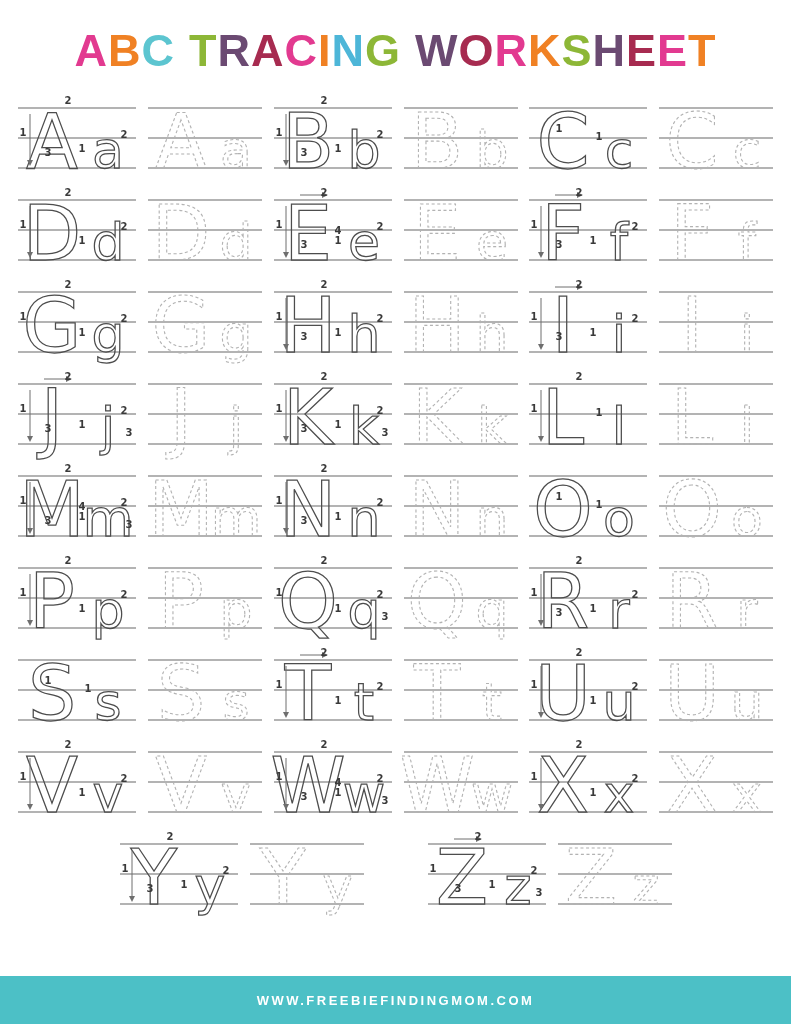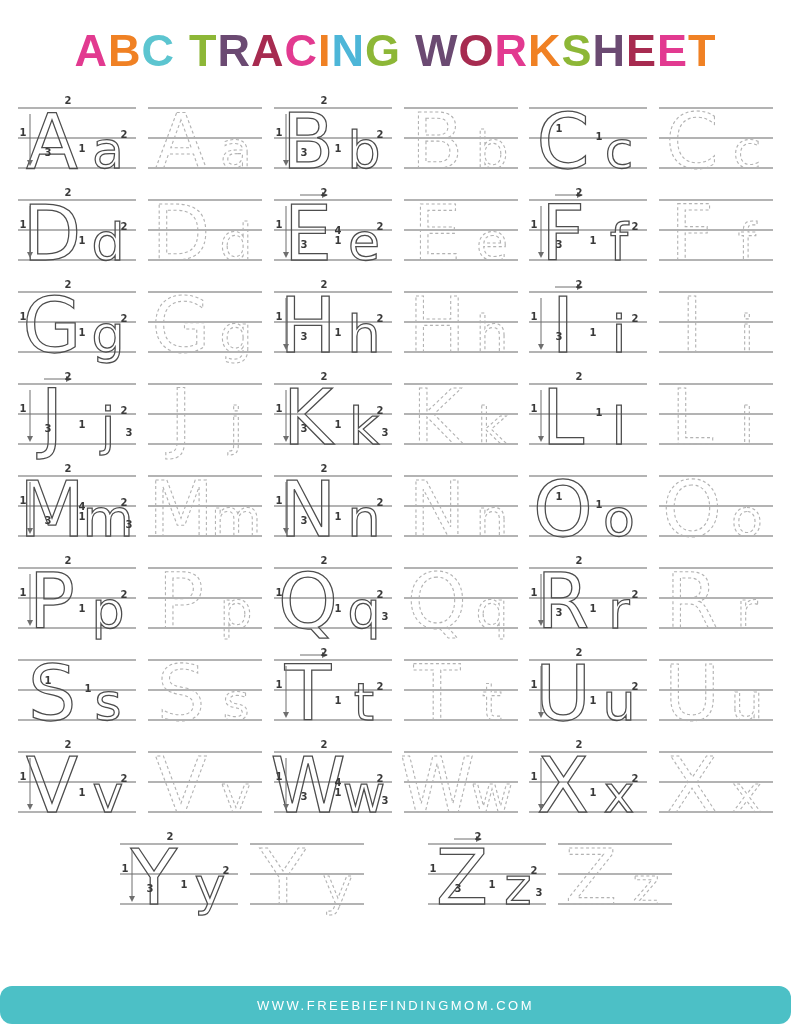--- a/index.html
+++ b/index.html
@@ -14,23 +14,23 @@
   .title span{display:inline-block;}
   .title .sp{width:14px;}
   .grid{margin-top:18px;}
   .letter-row{display:flex;justify-content:space-between;padding:0 18px;height:92px;}
   .letter-row.center{justify-content:center;gap:64px;}
   .letter-group{width:244px;display:flex;justify-content:space-between;}
   .cell{display:block;}
   svg{display:block;overflow:visible;}
   svg text{font-family:"DejaVu Sans",sans-serif;}
   .footer{
-    position:absolute;left:0;bottom:0;width:100%;height:38px;
+    position:absolute;left:0;bottom:0;width:100%;height:48px;
     display:flex;align-items:center;justify-content:center;
-    font-size:13px;letter-spacing:2.5px;font-weight:normal;border-radius:12px;
+    font-size:13px;letter-spacing:2.5px;font-weight:bold;
   }
 </style>
 </head>
 <body>
 
 <div class="page">
   <div class="title" id="title"><span style="color: rgb(226, 58, 144);">A</span><span style="color: rgb(240, 129, 36);">B</span><span style="color: rgb(92, 197, 208);">C</span><span class="sp"></span><span style="color: rgb(141, 183, 55);">T</span><span style="color: rgb(107, 74, 114);">R</span><span style="color: rgb(167, 43, 80);">A</span><span style="color: rgb(226, 58, 144);">C</span><span style="color: rgb(240, 129, 36);">I</span><span style="color: rgb(77, 182, 216);">N</span><span style="color: rgb(141, 183, 55);">G</span><span class="sp"></span><span style="color: rgb(107, 74, 114);">W</span><span style="color: rgb(167, 43, 80);">O</span><span style="color: rgb(226, 58, 144);">R</span><span style="color: rgb(240, 129, 36);">K</span><span style="color: rgb(141, 183, 55);">S</span><span style="color: rgb(107, 74, 114);">H</span><span style="color: rgb(167, 43, 80);">E</span><span style="color: rgb(226, 58, 144);">E</span><span style="color: rgb(240, 129, 36);">T</span></div>
   <div class="grid" id="grid">
       <div class="letter-row">
         <div class="letter-group">

